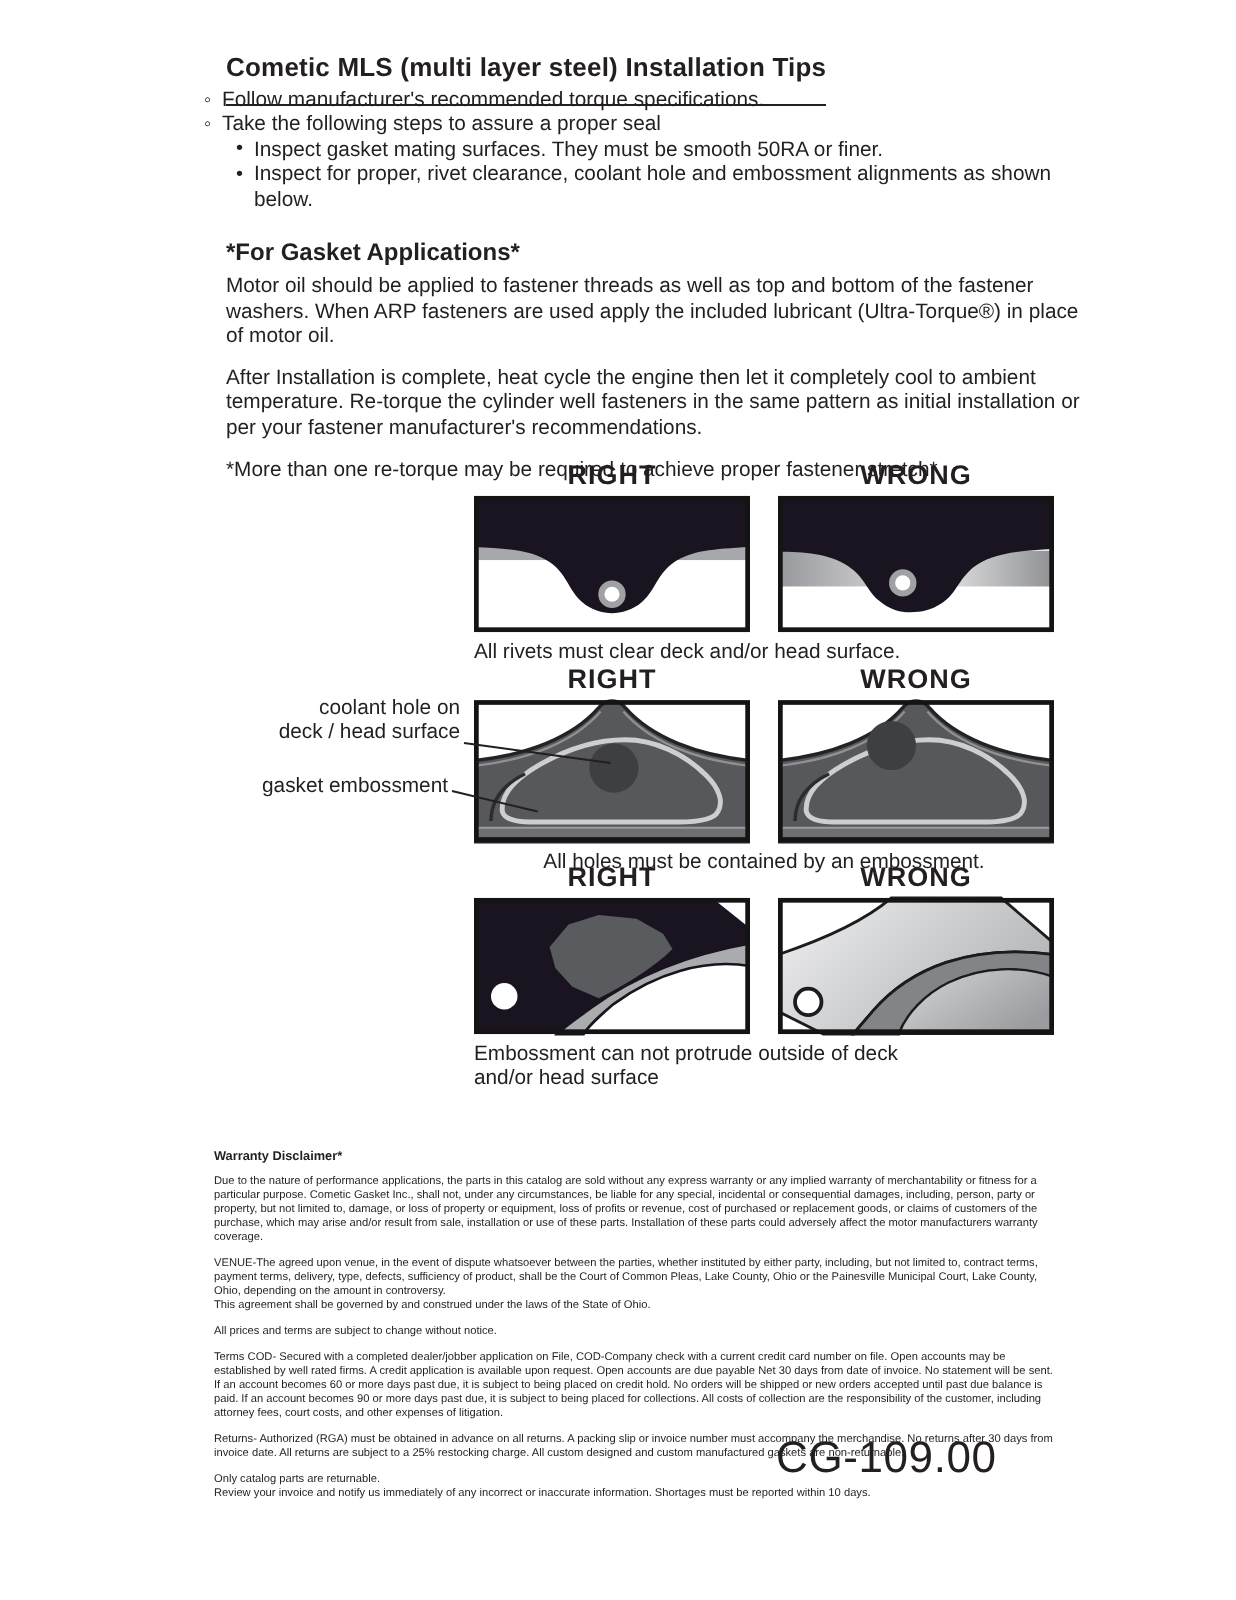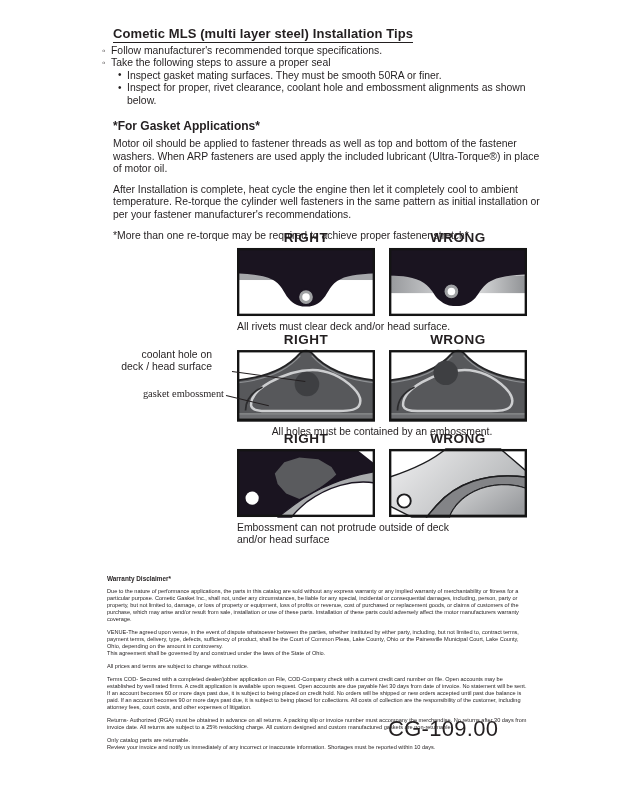--- a/index.html
+++ b/index.html
@@ -8,21 +8,21 @@
     width:618px;height:800px;
     background:#ffffff;
     font-family:"Liberation Sans", sans-serif;
     color:#231f20;
     overflow:hidden;
   }
   
   .title{
     position:absolute;top:26px;left:113px;
     font-size:13px;font-weight:bold;margin:0;
-    border-bottom:1.6px solid #231f20;padding-bottom:1px;
+    border-bottom:1.6px solid #231f20;padding-bottom:11px;
     letter-spacing:.1px;
   }
   .bullets{position:absolute;top:45px;left:102px;width:445px;
     font-size:10.4px;line-height:12.4px;margin:0;padding:0;list-style:none;}
   .bullets li{position:relative;padding-left:9px;}
   .bullets li.b::before{content:"◦";position:absolute;left:0;top:-0.5px;font-size:10px;}
   .bullets li.s{margin-left:16px;}
   .bullets li.s::before{content:"•";position:absolute;left:0;top:-0.5px;font-size:10px;}
   
   .diesel{position:absolute;top:119px;left:113px;width:432px;}
@@ -34,22 +34,22 @@
   .fig2{top:332px;}
   .fig3{top:431px;}
   .fig .labels{display:flex;gap:14px;margin-bottom:1px;}
   .fig .labels span{width:146px;text-align:center;font-size:13.5px;font-weight:bold;letter-spacing:.5px;}
   .fig .boxes{display:flex;gap:14px;}
   .fig svg{display:block;}
   .caption{font-size:10.4px;line-height:12px;margin-top:3px;}
   .caption.center{text-align:center;}
   
   .ann{position:absolute;font-size:10.4px;line-height:11.6px;text-align:right;}
-  .ann1{top:349px;left:80px;width:132px;}
-  .ann2{top:388px;left:98px;width:126px;font-family:Liberation Serif, serif;}
+  .ann1{top:349px;left:98px;width:132px;}
+  .ann2{top:388px;left:98px;width:126px;}
   .leader{position:absolute;height:1.2px;background:#231f20;transform-origin:0 50%;}
   .leader1{left:232px;top:371px;width:74px;transform:rotate(7.8deg);}
   .leader2{left:226px;top:395px;width:44px;transform:rotate(13.5deg);}
   
   .warranty{position:absolute;top:575px;left:107px;width:420px;}
   .warranty h3{font-size:6.4px;font-weight:bold;margin:0 0 6px 0;}
   .warranty p{font-size:5.6px;line-height:7px;margin:0 0 6px 0;}
   .warranty p.tight{margin-bottom:0;}
   
   .footer-code{position:absolute;top:716px;left:388px;font-size:22px;letter-spacing:.3px;}

